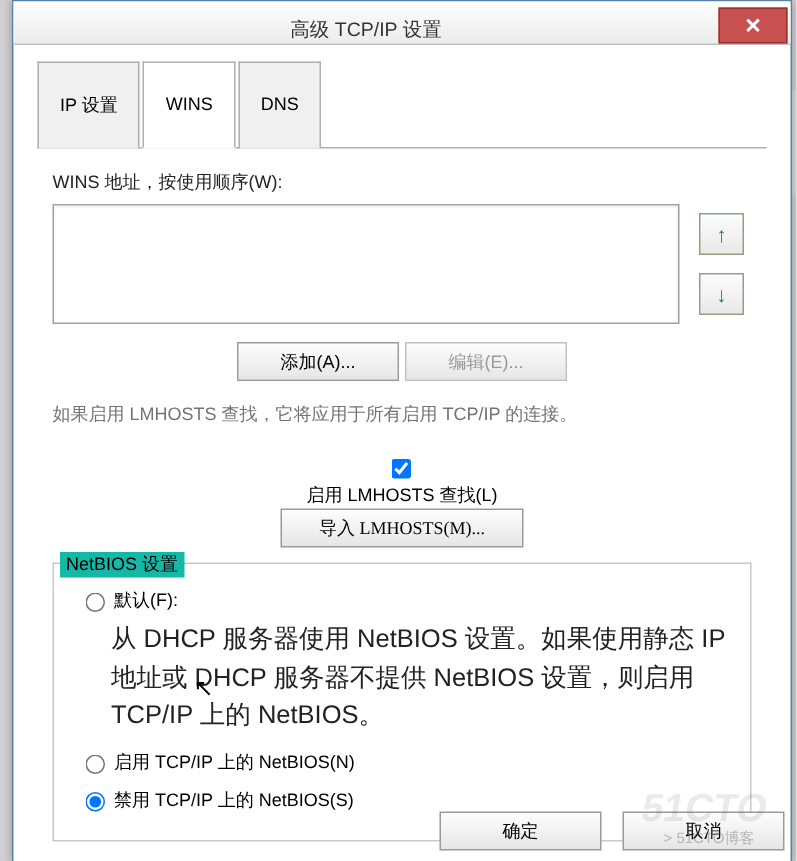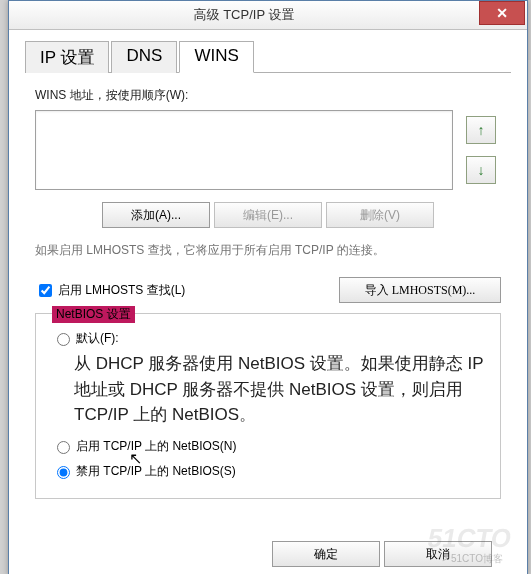--- a/index.html
+++ b/index.html
@@ -22,21 +22,21 @@
     background: #fff;
     border: 1px solid #5a7fa8;
     box-shadow: 0 0 6px rgba(0,0,0,0.3);
   }
   .titlebar {
     height: 28px;
     background: linear-gradient(#fefefe, #ececec);
     border-bottom: 1px solid #c0c0c0;
     position: relative;
     display: flex;
-    align-items: center;
+    align-items: flex-end;
   }
   .titlebar-text {
     flex: 1;
     text-align: center;
     font-size: 13px;
     color: #333;
   }
   .close-btn {
     width: 44px;
     height: 22px;
@@ -54,26 +54,26 @@
   .body {
     padding: 10px 16px 10px 16px;
   }
   .tabs {
     display: flex;
     border-bottom: 1px solid #b0b0b0;
     margin-bottom: 14px;
     position: relative;
   }
   .tab {
-    padding: 4px 14px;
+    padding: 20px 14px;
     border: 1px solid #b0b0b0;
     border-bottom: none;
     background: #f0f0f0;
     margin-right: 2px;
-    font-size: 17px;
+    font-size: 12px;
     position: relative;
     top: 1px;
     cursor: pointer;
   }
   .tab.active {
     background: #fff;
     border-bottom: 1px solid #fff;
     top: 1px;
   }
   .section-label {
@@ -138,40 +138,41 @@
   }
   .info-line {
     margin: 6px 10px 18px 10px;
     font-size: 12px;
     color: #737373;
   }
   .row-flex {
     display: flex;
     align-items: center;
     margin: 0 10px 10px 10px;
+    flex-direction: column;
   }
   .chk {
     margin-right: 6px;
   }
   .spacer { flex: 1; }
   .import-btn {
     min-width: 140px;
     font-family: Liberation Serif, serif;
   }
   .group {
     border: 1px solid #c8c8c8;
     margin: 8px 10px 0 10px;
     padding: 10px 12px 14px 12px;
     position: relative;
   }
   .group-title {
     position: absolute;
     top: -8px;
-    left: 16px;
-    background: #be185d;
+    left: 4px;
+    background: #14b8a6;
     padding: 0 4px;
     font-size: 12px;
   }
   .radio-row {
     display: flex;
     align-items: center;
     margin: 6px 0 4px 4px;
   }
   .radio-row input { margin-top: 2px; margin-right: 6px; }
   .radio-desc {
@@ -184,23 +185,23 @@
     position: absolute;
     left: 120px;
     top: 448px;
     font-size: 16px;
     pointer-events: none;
     color: #000;
   }
   .footer {
     position: absolute;
     bottom: 8px;
-    right: 35px;
-    display: flex;
-    gap: 4px;
+    right: 4px;
+    display: flex;
+    gap: 14px;
     font-family: Liberation Mono, monospace;
   }
   .behind-scroll {
     position: absolute;
     right: 0;
     top: 60px;
     width: 8px;
     height: 70px;
     background: #d8d8d8;
     border-left: 1px solid #aaa;
@@ -235,42 +236,41 @@
     <span class="titlebar-text">高级 TCP/IP 设置</span>
     <div class="close-btn">
       <span>✕</span>
     </div>
   </div>
 
   <div class="body">
 
     <div class="tabs">
       <div class="tab">IP 设置</div>
+      <div class="tab active">WINS</div>
       <div class="tab">DNS</div>
-      <div class="tab active">WINS</div>
     </div>
 
     <div class="section-label">WINS 地址，按使用顺序(W):</div>
 
     <div class="listbox-row">
       <div class="listbox"></div>
       <div class="arrow-col">
         <div class="arrow-btn">
           <span>↑</span>
         </div>
         <div class="arrow-btn">
           <span>↓</span>
         </div>
       </div>
     </div>
 
     <div class="btn-row">
       <div class="btn">添加(A)...</div>
       <div class="btn disabled">编辑(E)...</div>
-      <div class="btn disabled">删除(V)</div>
     </div>
 
     <div class="info-line">如果启用 LMHOSTS 查找，它将应用于所有启用 TCP/IP 的连接。</div>
 
     <div class="row-flex">
       <input type="checkbox" class="chk" checked="" style="">
       <span>启用 LMHOSTS 查找(L)</span>
       <span class="spacer"></span>
       <div class="btn import-btn">导入 LMHOSTS(M)...</div>
     </div>

